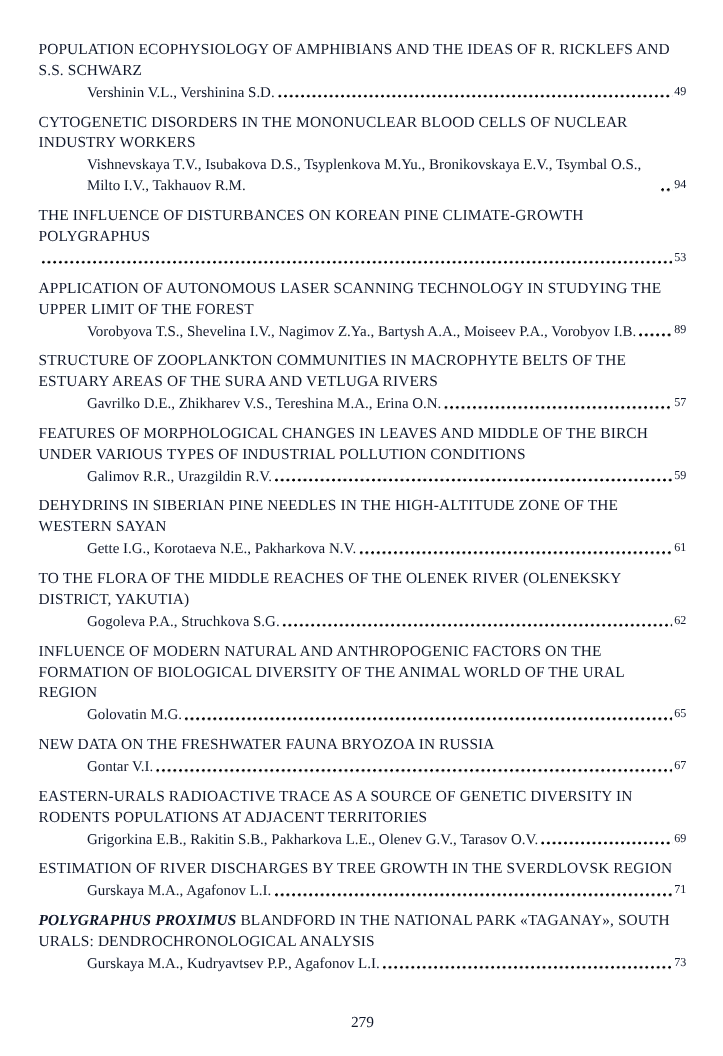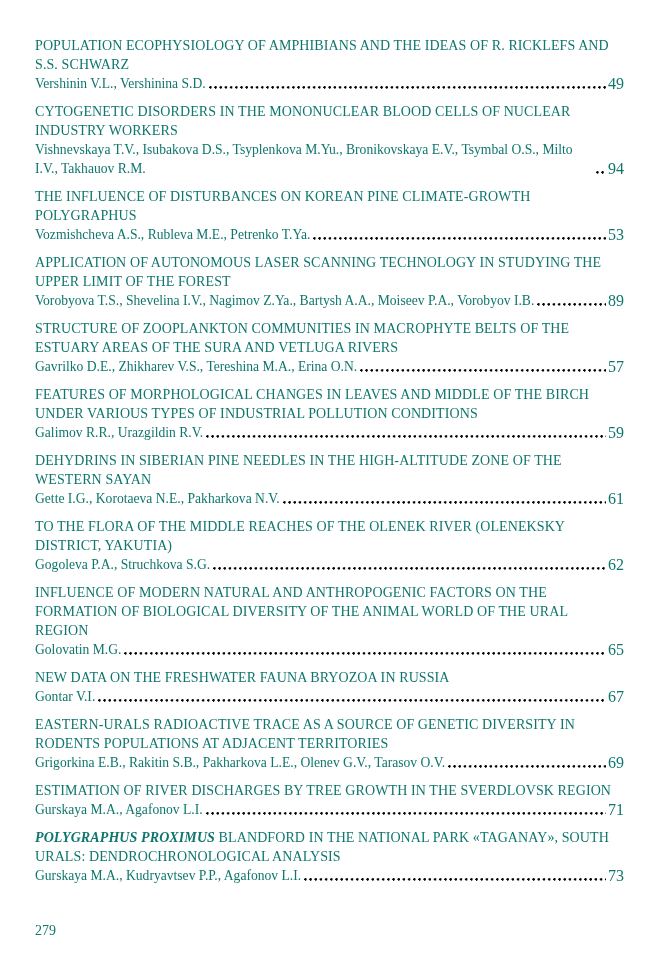--- a/index.html
+++ b/index.html
@@ -7,21 +7,21 @@
     padding: 0;
     background: #ffffff;
   }
   .page {
     width: 657px;
     height: 960px;
     box-sizing: border-box;
     margin: 0 auto;
     padding: 36px 33px 20px 35px;
     background: #ffffff;
-    color: #0f766e;
+    color: #0f172a;
     font-family: "Liberation Serif", "DejaVu Serif", serif;
     display: flex;
     flex-direction: column;
   }
   .toc {
     flex: 1 1 auto;
   }
   .entry {
     margin-bottom: 9px;
   }
@@ -35,39 +35,40 @@
     font-weight: bold;
   }
   .authors-line {
     display: flex;
     align-items: flex-end;
     font-size: 13.6px;
     line-height: 19px;
   }
   .authors {
     flex: 0 1 auto;
+    margin-left: 44px;
   }
   
   .leader {
     flex: 1 1 auto;
     min-width: 10px;
     height: 3px;
     margin: 0 2px 4px 3px;
     background-image: radial-gradient(circle at 1.4px 1.4px, #000 1.05px, transparent 1.45px);
     background-size: 5.2px 3px;
     background-repeat: repeat-x;
   }
   .pg {
     flex: 0 0 auto;
-    font-size: 16px;
+    font-size: 11px;
     line-height: 19px;
   }
   .footer {
     flex: 0 0 auto;
-    text-align: left;
+    text-align: center;
     font-size: 14px;
     line-height: 19px;
     padding-top: 8px;
   }
 </style>
 </head>
 <body>
 
 <div class="page">
   <div class="toc">
@@ -85,21 +86,20 @@
     <div class="authors-line">
       <span class="authors">Vishnevskaya T.V., Isubakova D.S., Tsyplenkova M.Yu., Bronikovskaya E.V., Tsymbal O.S., Milto I.V., Takhauov R.M.</span>
       <span class="leader"></span>
       <span class="pg">94</span>
     </div>
   </div>
 
   <div class="entry">
     <div class="title"><span>THE INFLUENCE OF DISTURBANCES ON KOREAN PINE CLIMATE-GROWTH POLYGRAPHUS</span></div>
     <div class="authors-line">
-      <span class="authors">Vozmishcheva A.S., Rubleva M.E., Petrenko T.Ya.</span>
       <span class="leader"></span>
       <span class="pg">53</span>
     </div>
   </div>
 
   <div class="entry">
     <div class="title"><span>APPLICATION OF AUTONOMOUS LASER SCANNING TECHNOLOGY IN STUDYING THE UPPER LIMIT OF THE FOREST</span></div>
     <div class="authors-line">
       <span class="authors">Vorobyova T.S., Shevelina I.V., Nagimov Z.Ya., Bartysh A.A., Moiseev P.A., Vorobyov I.B.</span>
       <span class="leader"></span>

